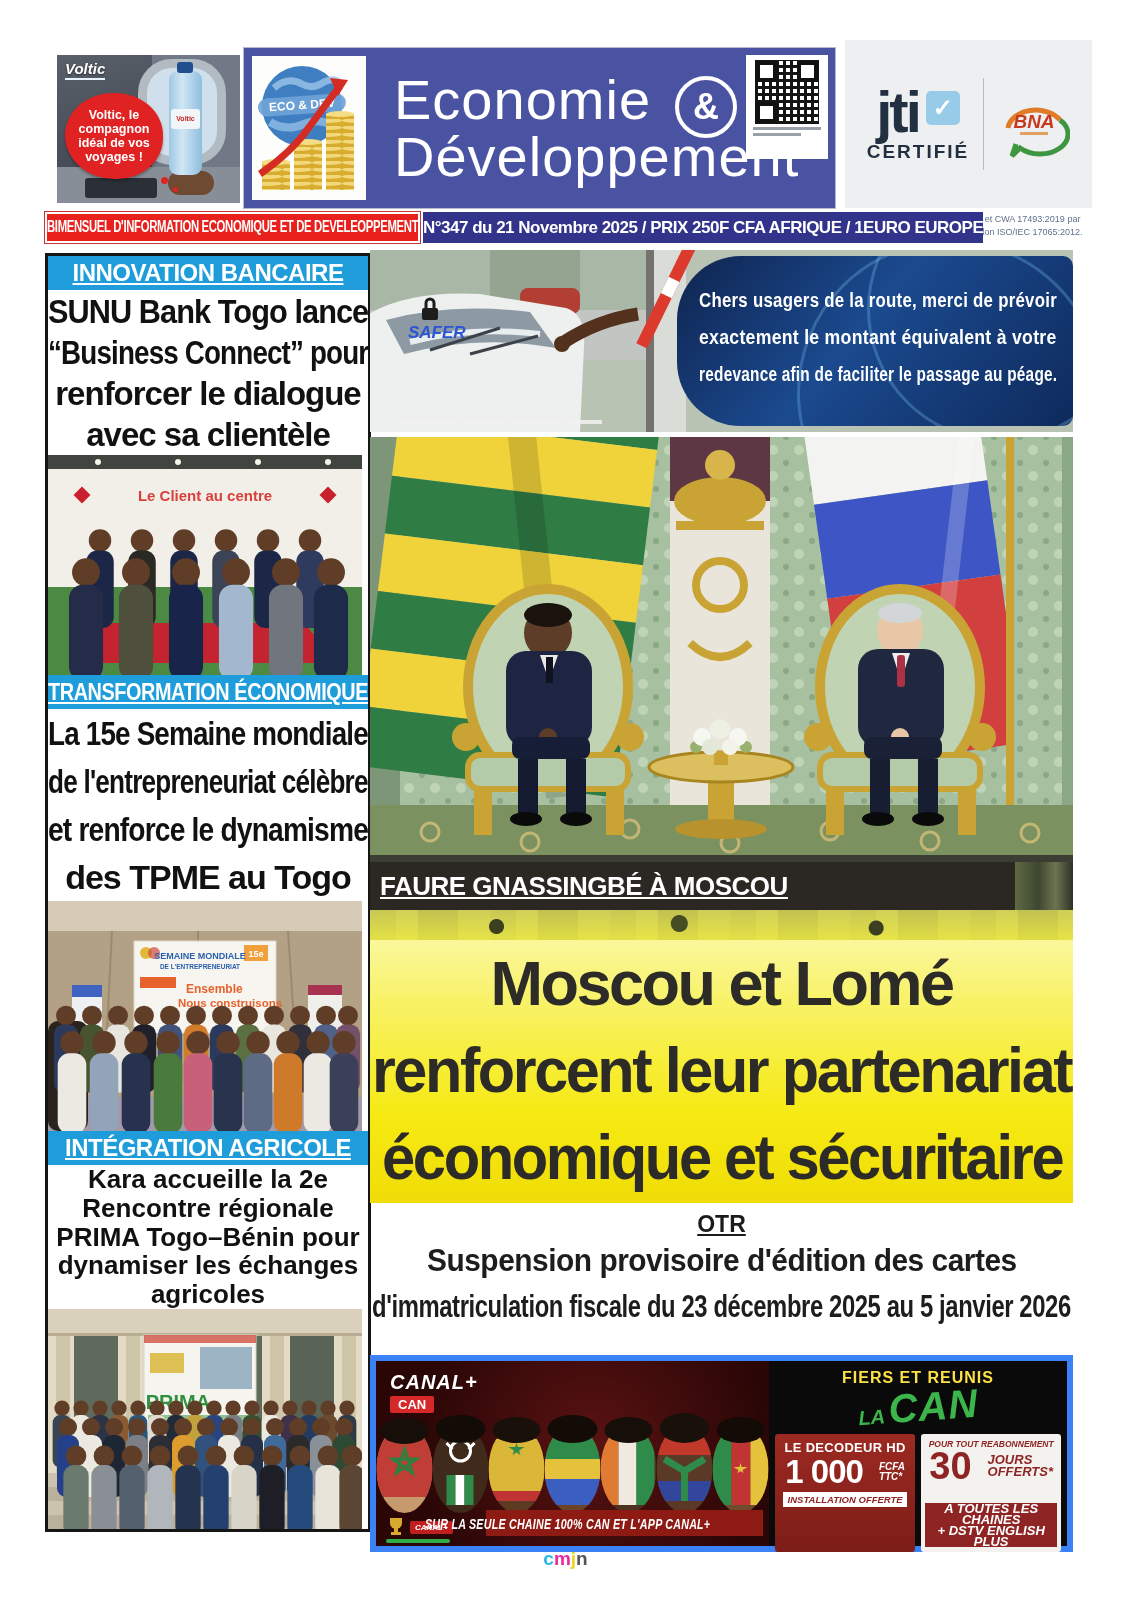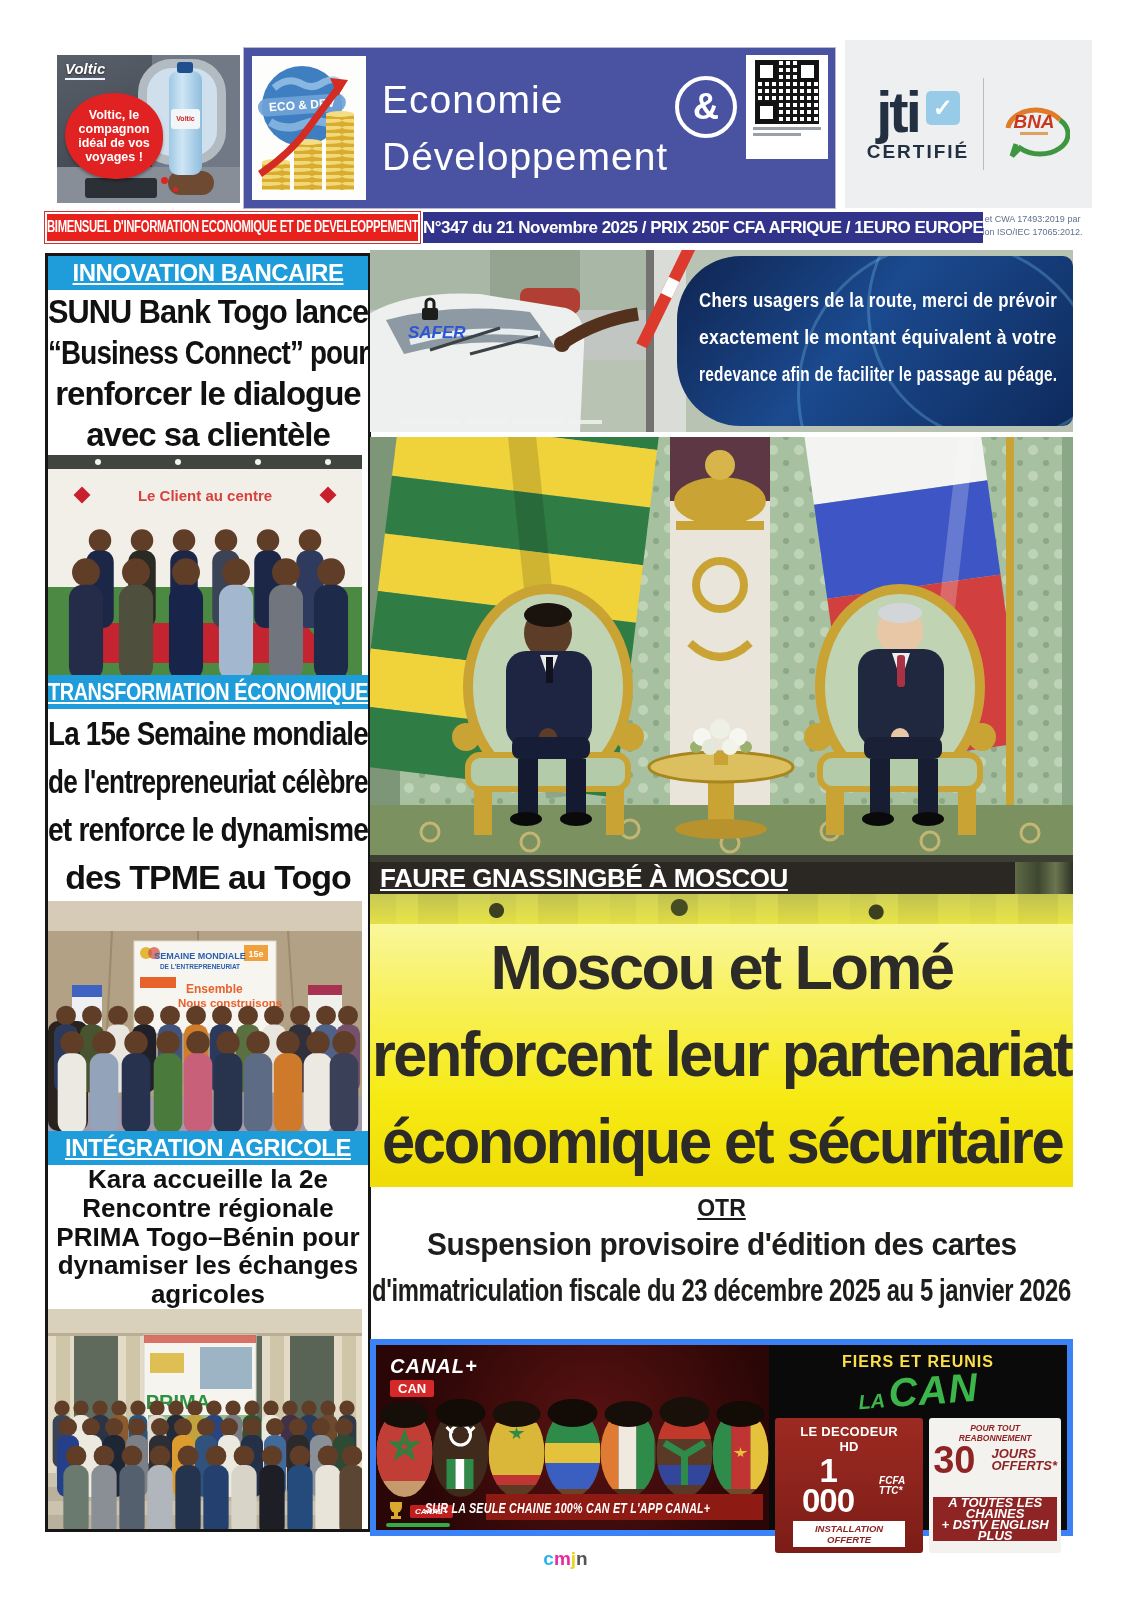--- a/index.html
+++ b/index.html
@@ -25,22 +25,22 @@
   .v-bubble{position:absolute;left:8px;top:38px;width:98px;height:86px;background:#e02223;border-radius:50% 50% 48% 52%;
             color:#fff;font-size:12.5px;font-weight:bold;line-height:1.12;display:flex;align-items:center;justify-content:center;
             text-align:center;white-space:pre-line;box-shadow:0 2px 3px rgba(0,0,0,.3)}
   .v-dot{position:absolute;background:#e02223;border-radius:50%}
   .voltic-footer{margin-top:5px;height:14px;background:#fff;display:flex;align-items:center;font-size:7px;font-weight:bold;color:#222}
   .vf-dot{width:5px;height:5px;border-radius:50%;background:#e02223;margin:0 3px 0 2px}
   .vf-pill{margin-left:auto;width:96px;height:9px;border-radius:5px;background:#2a79c0}
 
   .masthead{left:244px;top:48px;width:591px;height:160px;background:#4a52a2;box-shadow:0 0 0 1px #b9b9c9;display:flex}
   .m-logobox{width:114px;height:144px;margin:8px 0 8px 8px;background:#fdfdfb}
-  .m-title{flex:1;display:flex;flex-direction:column;justify-content:center;padding-left:16px;color:#fff;
-           font-size:39px;line-height:57px;letter-spacing:1px}
+  .m-title{flex:1;display:flex;flex-direction:column;justify-content:center;padding-left:28px;color:#fff;
+           font-size:56px;line-height:57px;letter-spacing:1px}
   .amp{position:absolute;right:98px;top:28px;width:54px;height:54px;border:4px solid #fff;border-radius:50%;
        color:#fff;font-size:36px;font-weight:bold;display:flex;align-items:center;justify-content:center}
   .qrbox{position:absolute;right:7px;top:7px;width:76px;height:98px;background:#fff;padding:3px}
   .qr{width:64px;height:64px;margin:2px auto 3px;position:relative;background:#fff;
       background-image:repeating-linear-gradient(0deg,#151515 0 3px,transparent 3px 7px),
                        repeating-linear-gradient(90deg,#151515 0 3px,#fff 3px 7px)}
   .qc{position:absolute;width:13px;height:13px;border:4px solid #111;background:#fff}
   .qr-cap{height:3px;background:#9aa0a8;margin:2px 4px 0}
 
   .jti{left:845px;top:40px;width:247px;height:168px;background:#edeff0;display:flex;align-items:center;justify-content:center}
@@ -78,21 +78,21 @@
   .safer-panel{position:absolute;right:0;top:6px;bottom:6px;width:396px;border-radius:64px 10px 10px 64px;
                background:linear-gradient(130deg,#0f2450 0%,#1b4a8f 45%,#0e2a5c 100%);overflow:hidden}
   .sp-arc{position:absolute;border:3px solid rgba(120,195,235,.30);border-radius:50%}
   .safer-text{position:relative;padding:26px 16px 0 22px;text-align:center}
   .safer-text .line{height:37px;line-height:37px}
   .safer-text span{font-size:19.5px;font-weight:bold;color:#fff;letter-spacing:.3px}
   .safer-pole{position:absolute;left:292px;top:-18px;width:12px;height:120px;background:#dd3a2e;transform:rotate(26deg)}
   .safer-pole::after{content:"";position:absolute;left:0;top:46px;width:12px;height:18px;background:#fff}
 
   .mainphoto{margin-top:5px}
-  .caption-row{display:flex;height:32px}
+  .caption-row{display:flex;height:48px}
   .caption-bar{width:645px;background:#2b2722;display:flex;align-items:center;padding-left:10px;box-sizing:border-box}
   .caption-bar span{font-size:26px;font-weight:bold;color:#fff;text-decoration:underline;letter-spacing:-0.5px}
   .caption-fill{flex:1;background:linear-gradient(90deg,#5e6b45,#3f4630 40%,#6b7550 70%,#2e3226)}
 
   .yellowblock{height:293px;background:linear-gradient(180deg,#fbfab6 0%,#f8f26a 30%,#f6ea12 70%,#f0dc06 100%);text-align:center}
   .y-strip{height:30px;background:
      radial-gradient(circle at 18% 55%, #3c4020 7px, transparent 8px),
      radial-gradient(circle at 44% 45%, #474d22 8px, transparent 9px),
      radial-gradient(circle at 72% 60%, #3c4020 7px, transparent 8px),
      linear-gradient(180deg, rgba(224,222,92,.78), rgba(243,238,70,.88)),
@@ -118,21 +118,21 @@
   .cl-badge-green{position:absolute;left:0;bottom:-5px;width:64px;height:4px;background:#2fae46;border-radius:2px}
   .cl-strip{position:absolute;left:110px;right:6px;bottom:10px;height:26px;background:#8e1a14;z-index:3;
             display:flex;align-items:center;justify-content:center;border-radius:0}
   .cl-strip span{font-size:15px;font-weight:bold;font-style:italic;color:#fff;letter-spacing:.3px}
   .canal-right{width:298px;background:#0a0a0a;padding:8px 6px;box-sizing:border-box;text-align:center}
   .cr-fiers{font-size:16px;font-weight:bold;color:#fde047;letter-spacing:1px}
   .cr-lacan{transform:rotate(-4deg);margin-top:-2px}
   .cr-la{font-size:20px;font-weight:bold;font-style:italic;color:#3cb54a;margin-right:4px}
   .cr-can{font-size:40px;font-weight:bold;font-style:italic;color:#3cb54a;letter-spacing:1px}
   .cr-offers{display:flex;gap:6px;justify-content:center;margin-top:4px}
-  .offer1{width:134px;background:linear-gradient(#9c2a22,#7c1d17);border-radius:3px;padding:6px 18px;color:#fff}
+  .offer1{width:134px;background:linear-gradient(#9c2a22,#7c1d17);border-radius:3px;padding:6px 8px;color:#fff}
   .offer1 .t{font-size:13px;font-weight:bold;letter-spacing:.3px}
   .o1row{display:flex;align-items:center;justify-content:center;margin-top:2px}
   .o1price{font-size:33px;font-weight:bold;line-height:30px;letter-spacing:-1px}
   .o1cur{text-align:left;margin-left:16px;font-size:10px;font-weight:bold;font-style:italic;line-height:10px}
   .o1note{background:#fff;color:#8e2424;font-size:9.5px;font-weight:bold;font-style:italic;margin-top:5px;padding:2px 1px}
   .offer2{width:142px;background:#f4f2ee;border-radius:3px;padding:5px 4px;color:#8e2424}
   .offer2 .k{font-size:8.5px;font-weight:bold;font-style:italic}
   .o2row{display:flex;align-items:center;justify-content:center}
   .o2val{font-size:38px;font-weight:bold;line-height:34px}
   .o2unit{text-align:left;margin-left:16px;font-weight:bold;font-style:italic;line-height:12px;font-size:13px}

